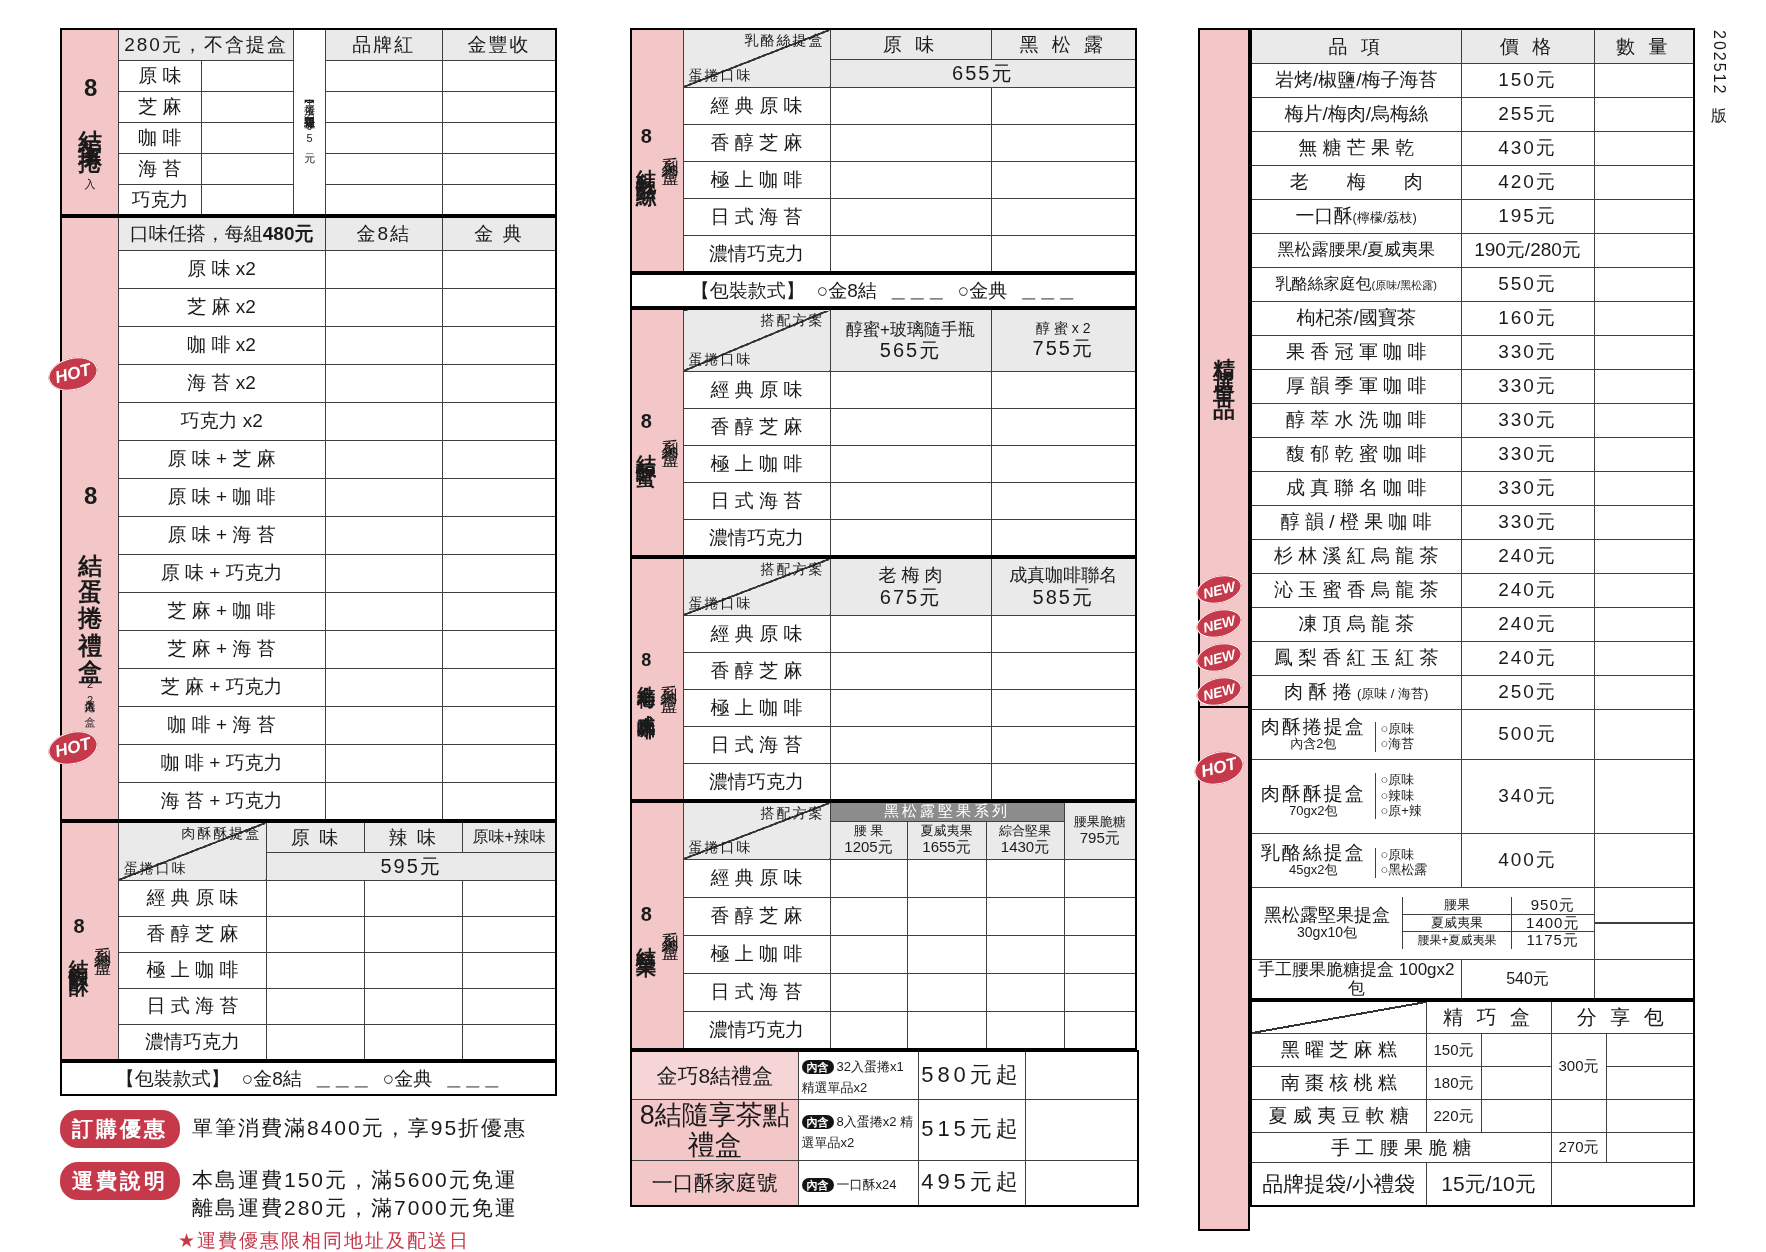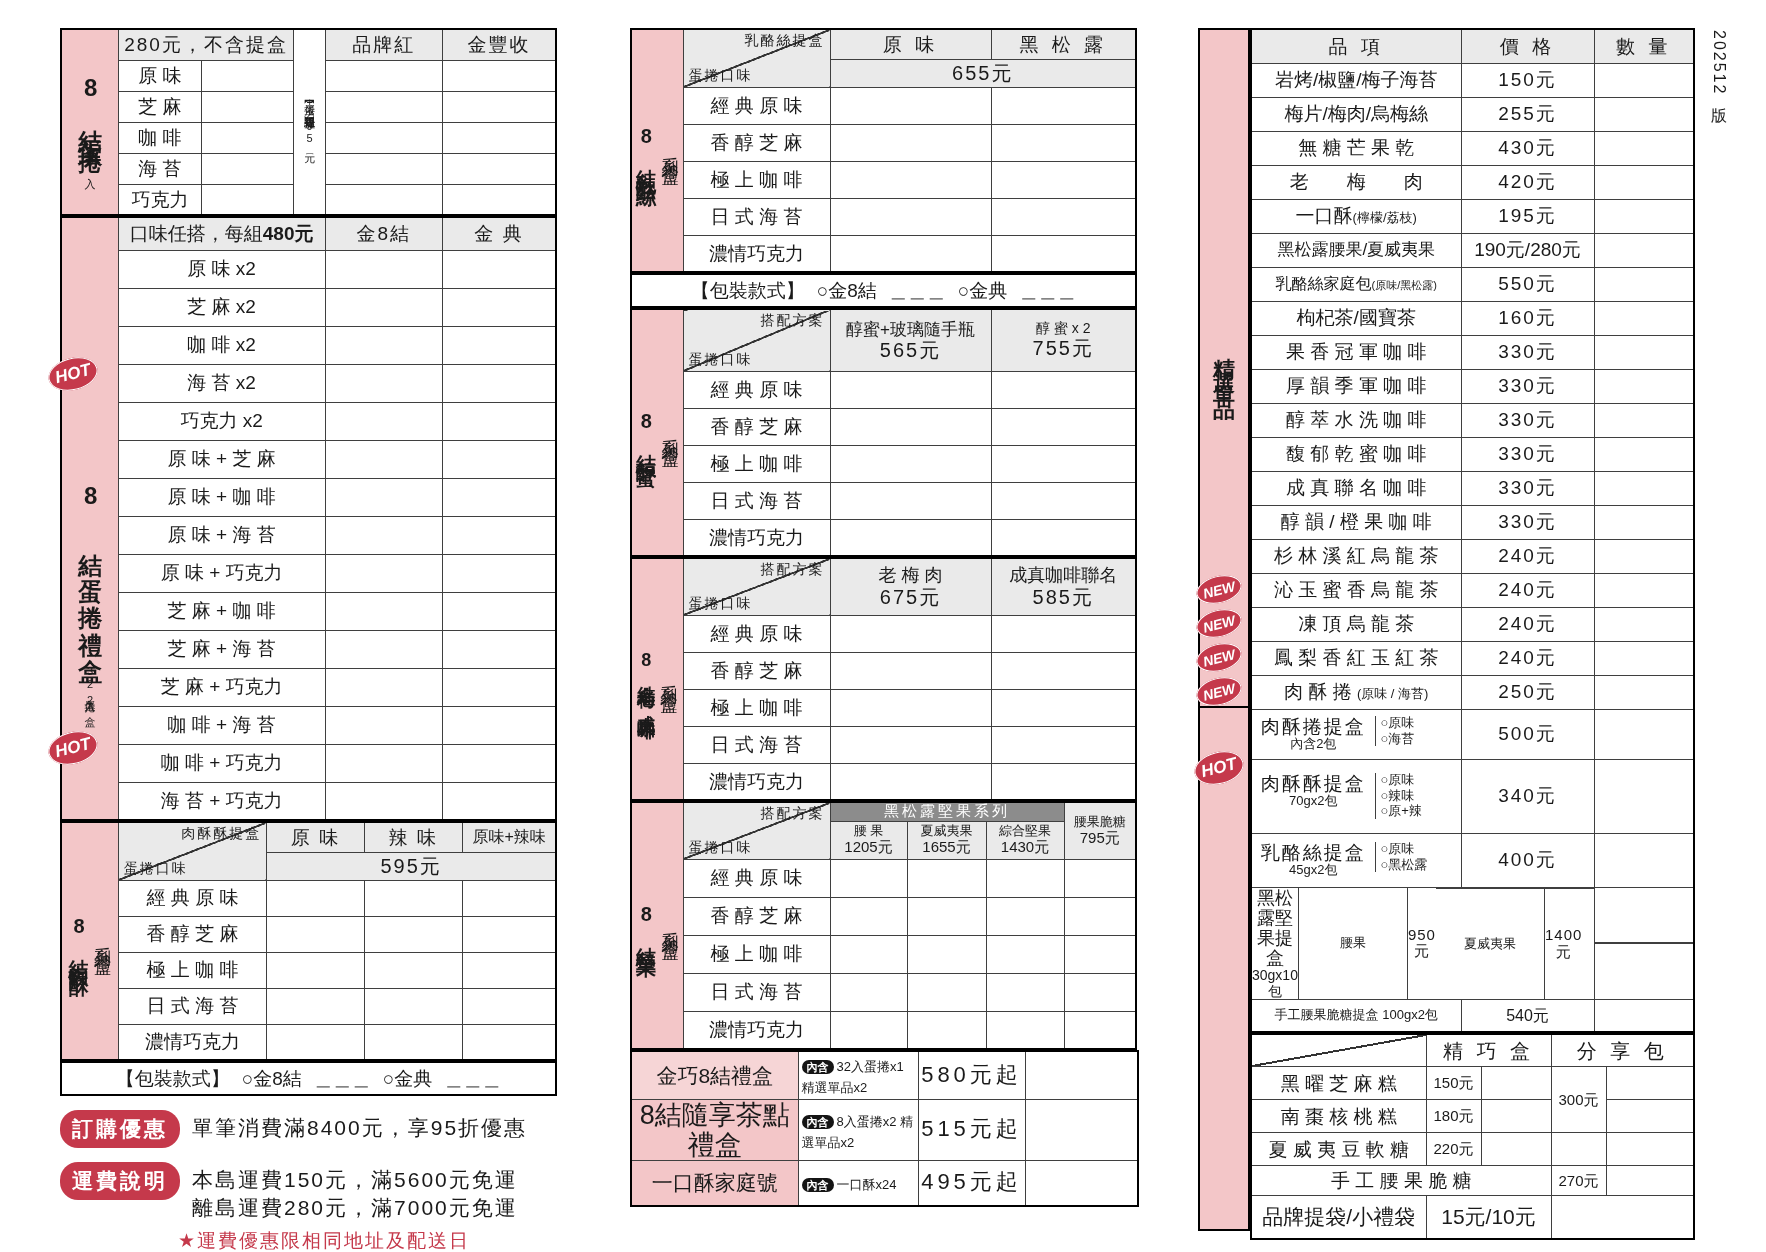--- a/index.html
+++ b/index.html
@@ -39,29 +39,29 @@
   .inner{display:inline-block;background:#141414;color:#fff;border-radius:9px;
          font-size:11px;padding:1px 5px;font-weight:bold;margin-right:3px}
   .price22{font-size:22px;letter-spacing:4px}
   .price20{font-size:20px;letter-spacing:2px}
   .qs{display:flex;height:100%;width:100%}
   .qs i{flex:1;border-left:1px solid #3f3f3f}
   .qs i:first-child{border-left:none}
   .qstack{display:flex;flex-direction:column;height:100%}
   .qstack i{flex:1;border-top:1px solid #3f3f3f}
   .qstack i:first-child{border-top:none}
-  .optflex{display:flex;height:100%;align-items:flex-start}
+  .optflex{display:flex;height:100%;align-items:flex-end}
   .obname{flex:1;display:flex;flex-direction:column;justify-content:center}
   .obname .n{font-size:19px;letter-spacing:2px}
   .obname .s{font-size:13px}
   .opts{width:80px;border-left:1px solid #3f3f3f;display:flex;flex-direction:column;
         justify-content:center;align-items:flex-start;padding-left:5px;font-size:13px;gap:1px}
   .nutgrid{display:flex;height:100%}
   .nname{width:150px;display:flex;flex-direction:column;justify-content:center;border-right:1px solid #3f3f3f}
-  .nrows{flex:1;display:flex;flex-direction:row}
+  .nrows{flex:1;display:flex;flex-direction:column}
   .nrow{flex:1;display:flex;border-top:1px solid #3f3f3f;align-items:stretch}
   .nrow:first-child{border-top:none}
   .nsub{width:108px;border-right:1px solid #3f3f3f;display:flex;align-items:center;justify-content:center;font-size:13px}
   .nprice{flex:1;display:flex;align-items:center;justify-content:center;font-size:15px;letter-spacing:1px}
   .note-inline{font-size:13px}
   .promo{display:flex;align-items:flex-start;gap:12px;margin-top:14px}
   .promo .txt{font-size:21px;letter-spacing:2px;padding-top:4px}
   .rednote{color:#C5394B;font-size:19px;letter-spacing:2px;margin:6px 0 0 118px}
   .rstrip{background:#F3C6C8;border:2px solid #000;box-sizing:border-box;width:52px;
           display:flex;align-items:center;justify-content:center}
@@ -828,21 +828,21 @@
           </td>
           <td class="fill" style="padding:0">
                 <div class="qstack">
                   <i></i>
                   <i></i>
                   <i></i>
                 </div>
               </td>
         </tr>
         <tr style="height:32px">
-          <td style="font-size:13px">手工腰果脆糖提盒 100gx2包</td>
+          <td style="font-size:17px">手工腰果脆糖提盒 100gx2包</td>
           <td style="font-size:16px">540元</td>
           <td class="fill"></td>
         </tr>
       </tbody>
         </table>
 
       <table class="tbl" style="width:443px">
         <colgroup>
             <col style="width:175px">
             <col style="width:55px">

